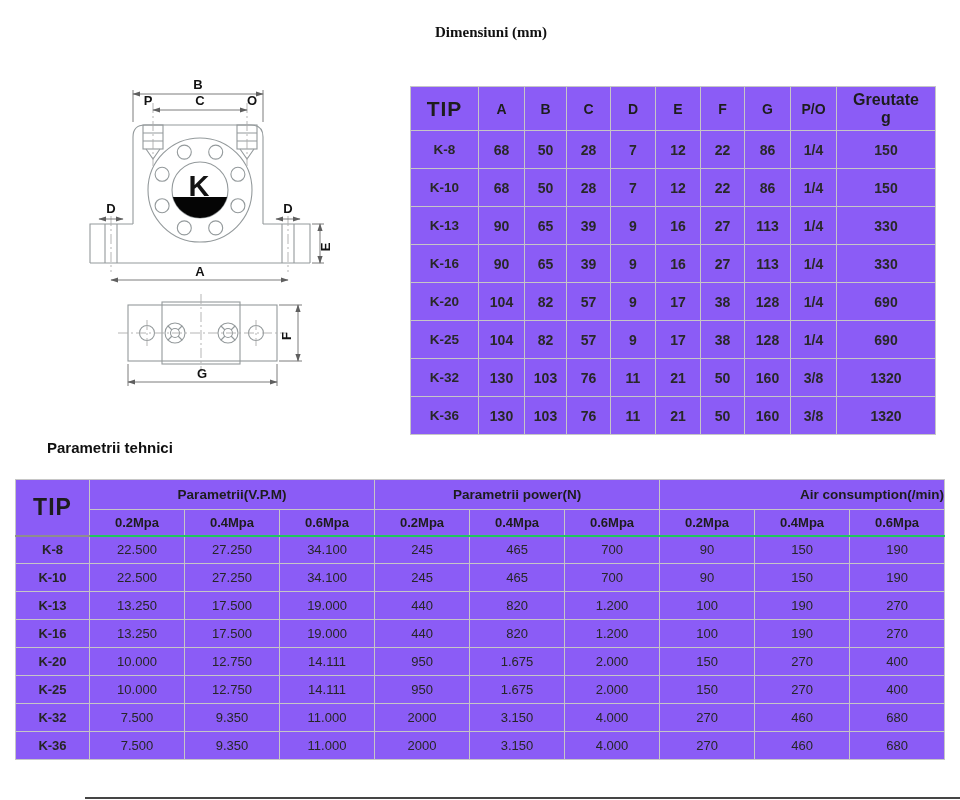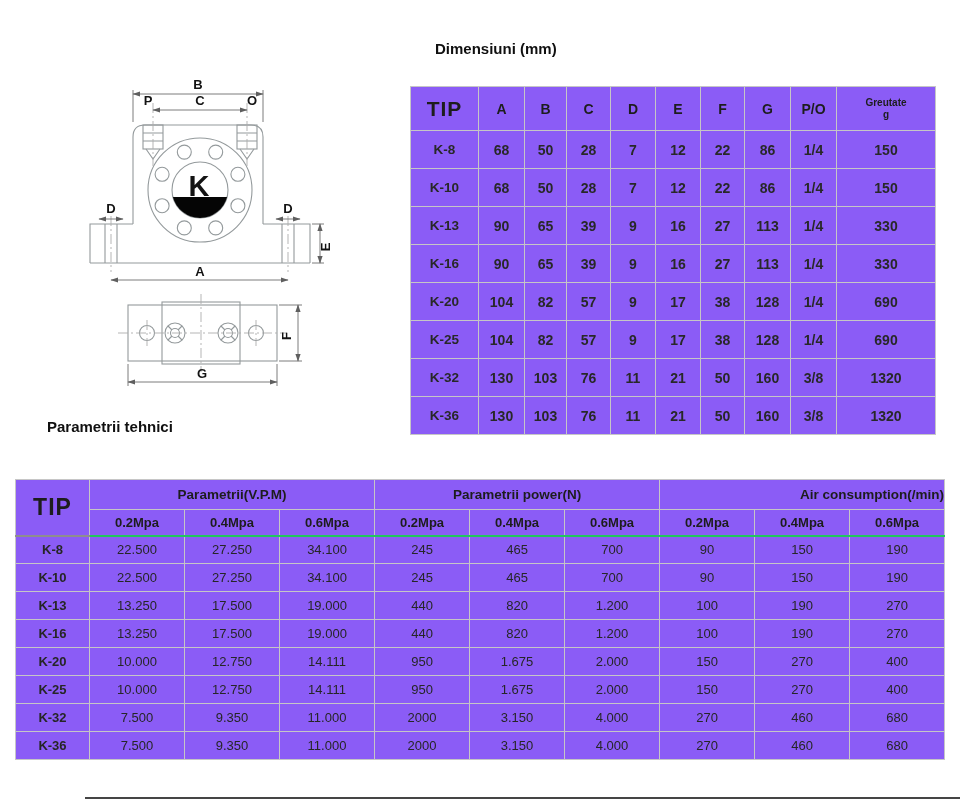--- a/index.html
+++ b/index.html
@@ -1,32 +1,32 @@
 <!DOCTYPE html>
 <html><head>
 <meta charset="utf-8">
 <style>
   * { margin:0; padding:0; box-sizing:border-box; }
   html,body { width:960px; height:800px; background:#ffffff;
     font-family:"Liberation Sans", sans-serif; position:relative; overflow:hidden; }
 
   .sec-title { position:absolute; font-weight:bold; font-size:15px; color:#101010; }
-  #dim-title   { left:435px; top:40px; }
-  #param-title { left:47px;  top:418px; }
+  #dim-title   { left:435px; top:24px;font-family:Liberation Serif, serif; }
+  #param-title { left:47px;  top:439px; }
 
   table { border-collapse:collapse; table-layout:fixed; position:absolute; background:#8b5cf6; }
   th, td { border:1px solid #c6c6c6; text-align:center; vertical-align:middle; overflow:hidden; }
 
   
   #dim-table { left:410px; top:86px; width:525px; }
   #dim-table thead tr { height:44px; }
   #dim-table tbody tr { height:38px; }
   #dim-table th { font-weight:bold; font-size:14px; color:#1d1d1d; }
   #dim-table th.tip-head { font-size:21px; letter-spacing:1px; }
-  #dim-table th.greutate-head { font-size:10px; line-height:1.12; white-space:pre-line; }
+  #dim-table th.greutate-head { font-size:16px; line-height:1.12; white-space:pre-line; }
   #dim-table td { font-size:14px; font-weight:600; color:#282828; }
   #dim-table td.tip-col { font-size:13.5px; font-weight:700; }
 
   
   #param-table { left:15px; top:479px; width:929px; }
   #param-table .group-row { height:30px; }
   #param-table .sub-row   { height:26px; }
   #param-table tbody tr   { height:28px; }
   #param-table th { font-weight:bold; color:#1d1d1d; }
   #param-table .group-head { font-size:13.5px; }

